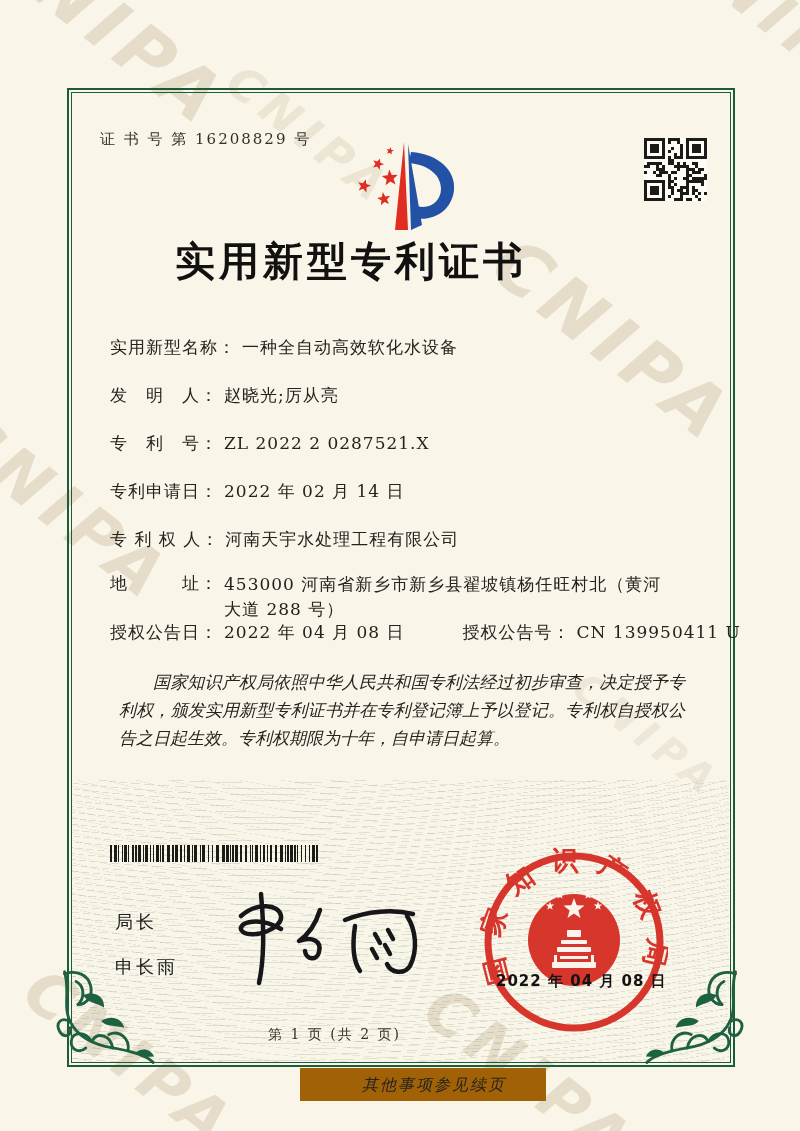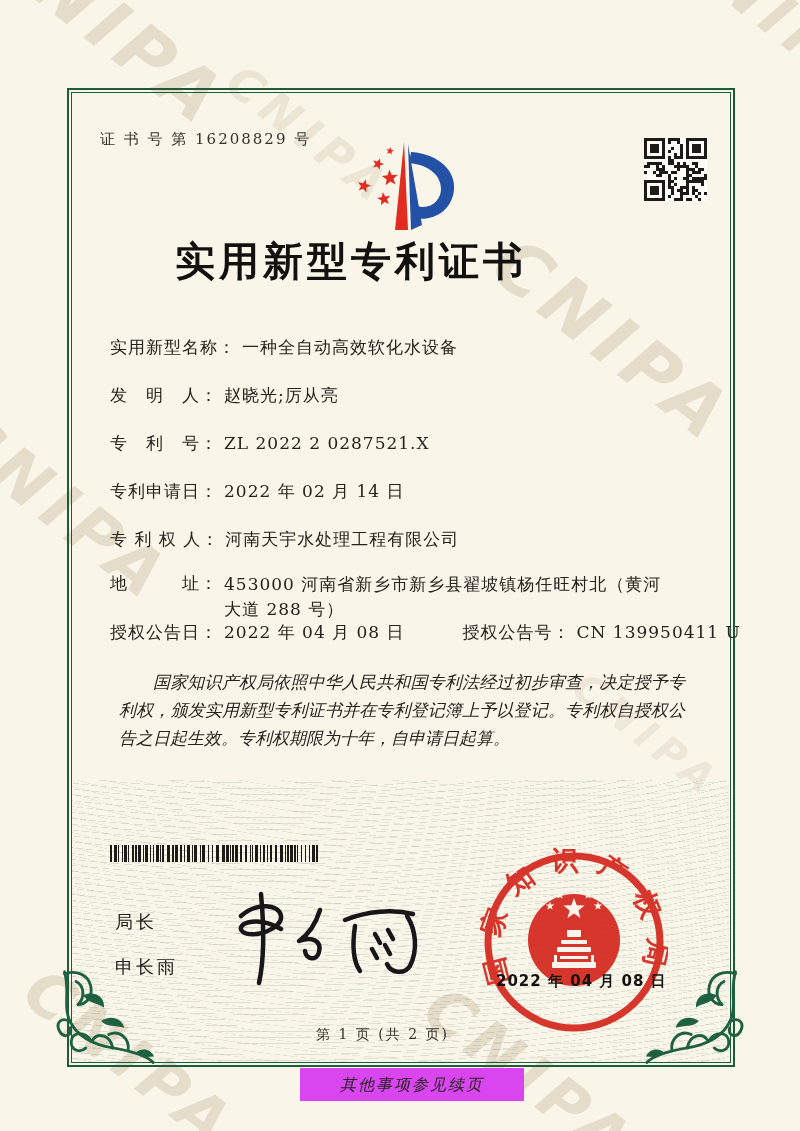--- a/index.html
+++ b/index.html
@@ -68,26 +68,26 @@
   .director.n{top:945px;margin-top:10px;}
   .sig{position:absolute;left:225px;top:886px;z-index:4;}
   .seal{position:absolute;left:480px;top:848px;z-index:4;opacity:0.93;}
   .seal-date{
     position:absolute;left:496px;top:972px;width:170px;text-align:center;z-index:5;
     font-family:"DejaVu Sans","Liberation Sans",sans-serif;
     font-weight:bold;font-size:15px;letter-spacing:1px;color:#141312;white-space:nowrap;
   }
   .page-info{
     position:absolute;left:67px;top:1026px;width:535px;text-align:center;z-index:3;
-    font-size:14px;letter-spacing:2px;color:#33302a;padding-left:48px;
+    font-size:14px;letter-spacing:2px;color:#33302a;
   }
   .note{
     position:absolute;left:300px;top:1068px;width:224px;height:33px;z-index:3;
-    background:#d946ef;text-align:center;line-height:33px;
-    font-size:16px;font-style:italic;letter-spacing:2px;color:#26231e;
+    background:#a16207;text-align:center;line-height:33px;
+    font-size:16px;font-style:italic;letter-spacing:2px;color:#26231e;padding-left:22px;
   }
 </style>
 </head>
 <body>
 
 <div class="wm" style="left:-34px;top:-18px;font-size:72px;">CNIPA</div>
 <div class="wm" style="left:212px;top:108px;font-size:46px;color:rgba(182,166,130,0.20);">CNIPA</div>
 <div class="wm" style="left:656px;top:-20px;font-size:60px;">CNIPA</div>
 <div class="wm" style="left:472px;top:298px;font-size:72px;">CNIPA</div>
 <div class="wm" style="left:-72px;top:468px;font-size:66px;">CNIPA</div>

